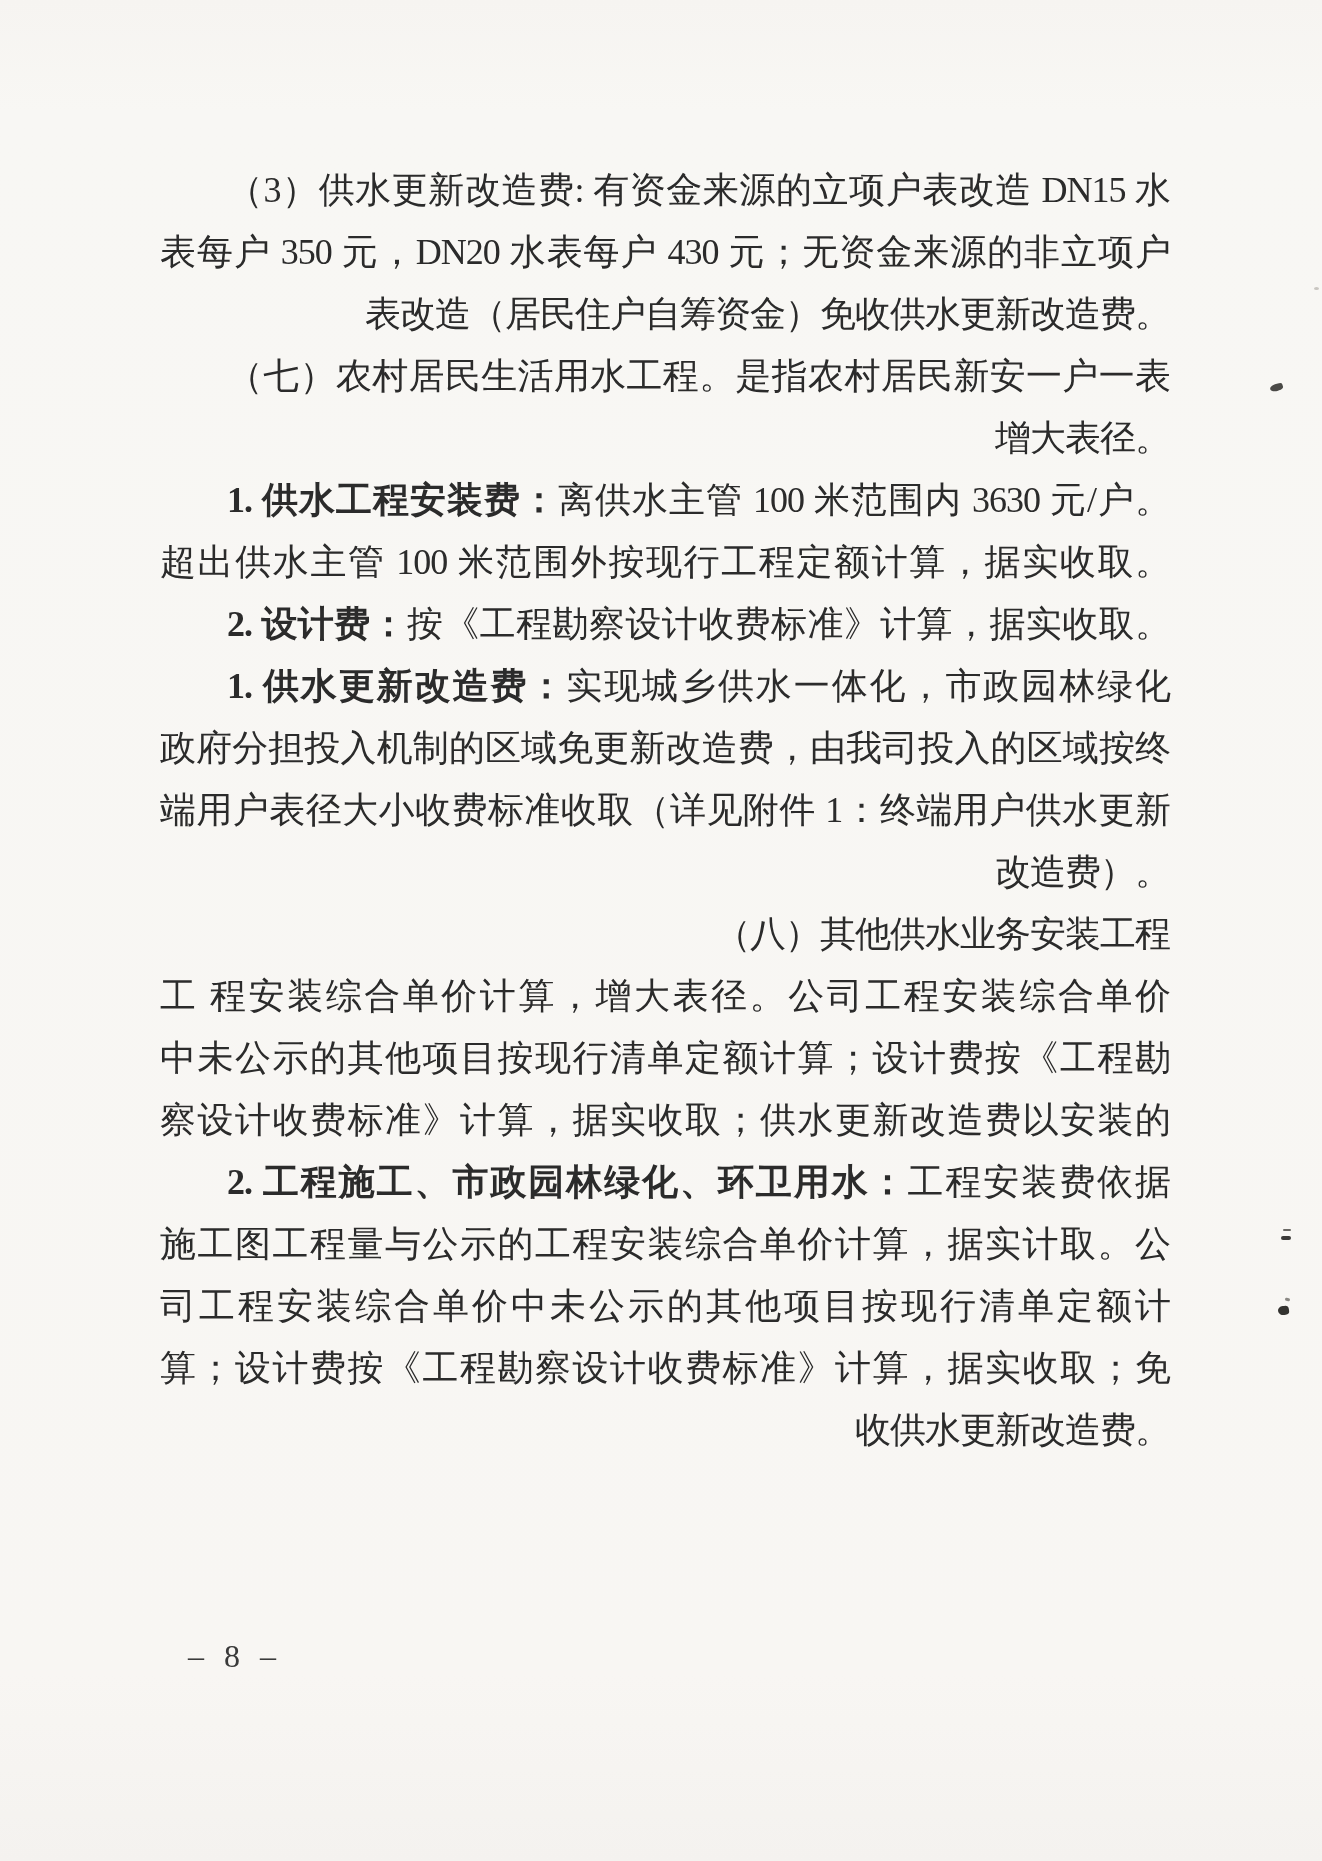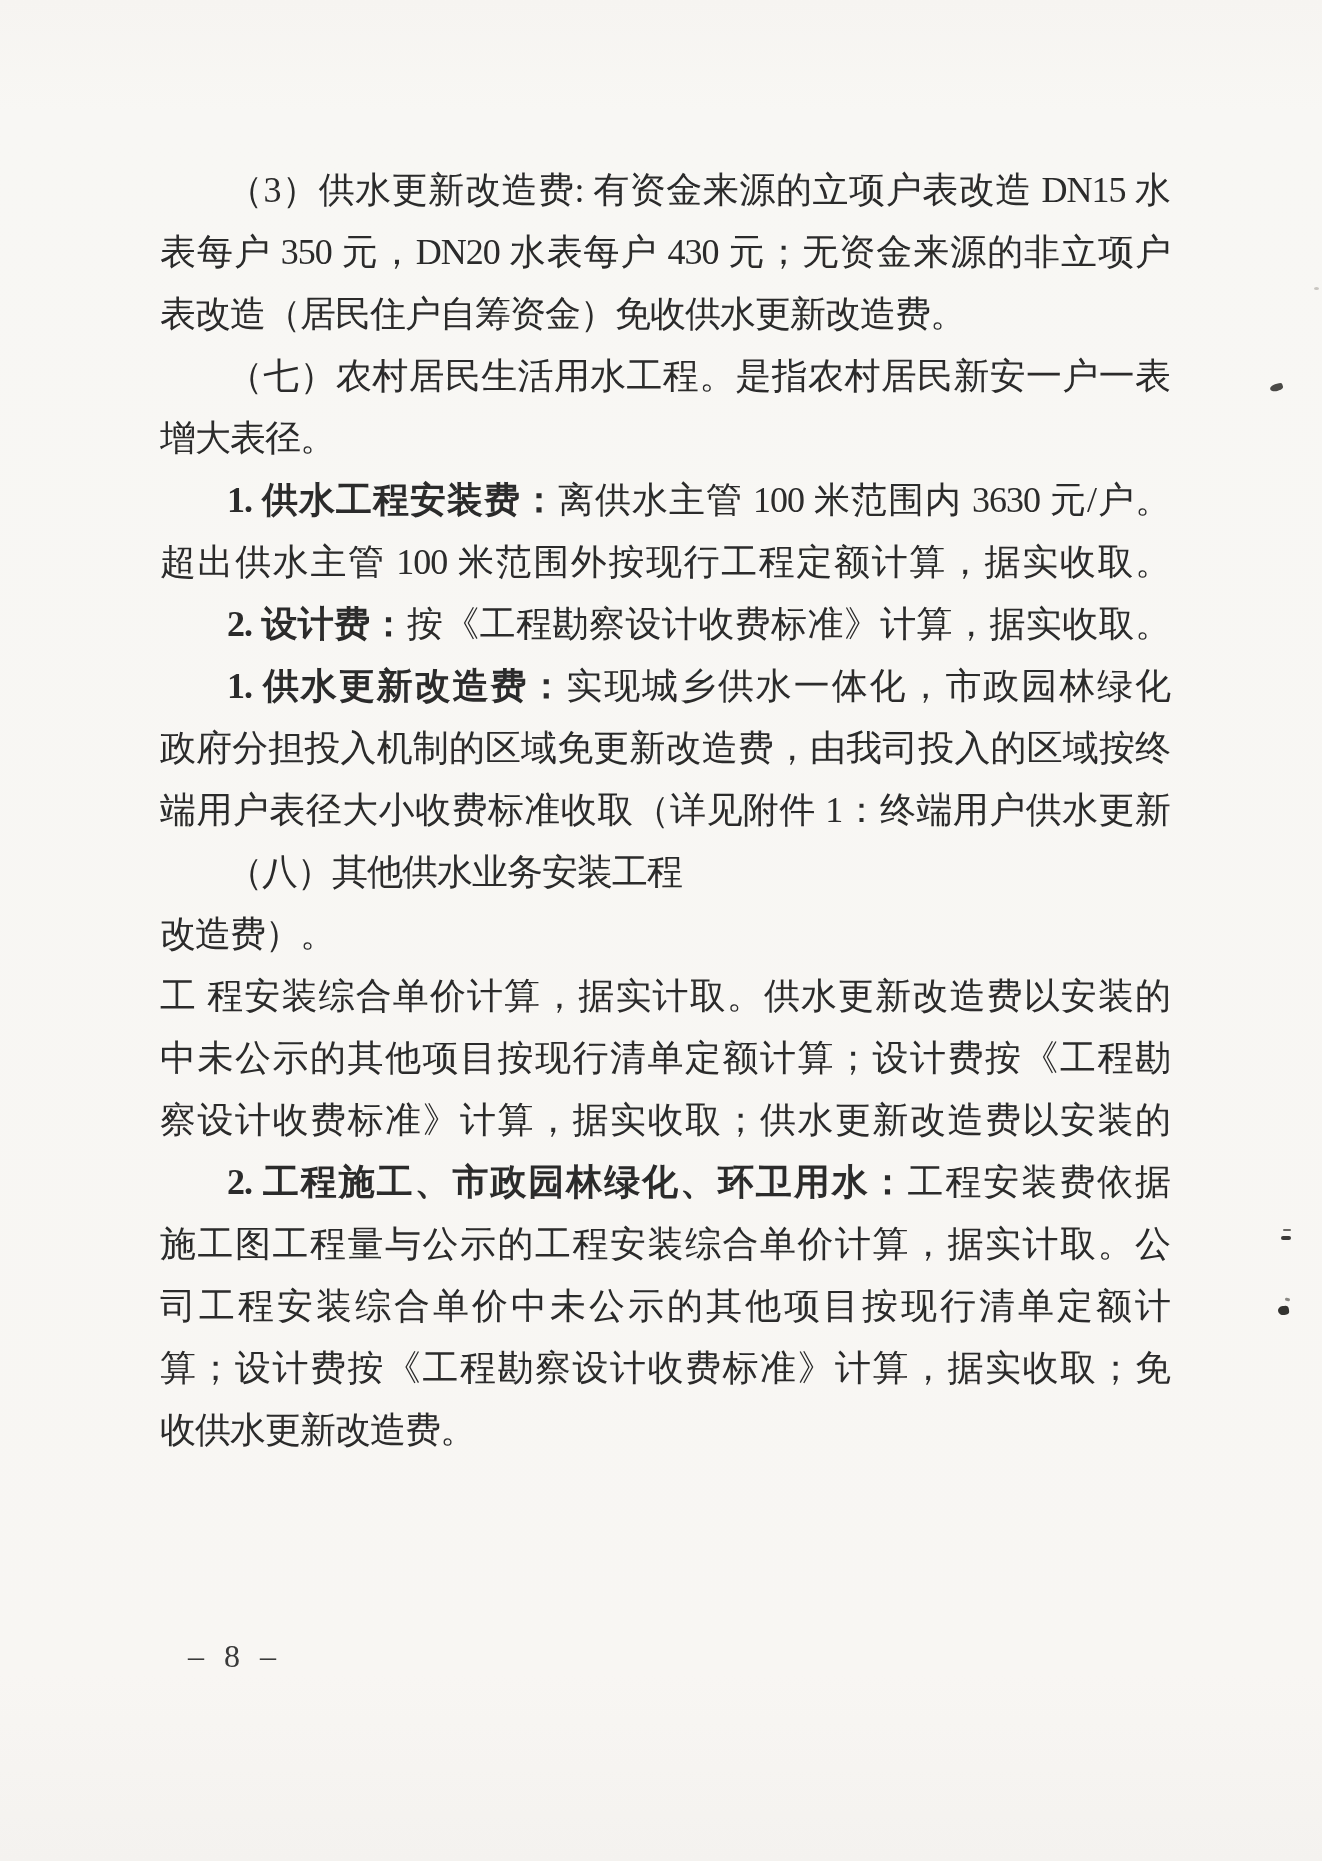--- a/index.html
+++ b/index.html
@@ -23,21 +23,21 @@
     left:160px;top:159px;width:1010px;
     color:var(--ink);
     font-family:Liberation Serif, serif;
   }
   .line{
     height:62px;
     line-height:62px;
     font-size:36px;
     letter-spacing:-1px;
     white-space:nowrap;
-    text-align:left;
+    text-align:right;
   }
   .line.fill{
     white-space:normal;
     text-align:justify;
     text-align-last:justify;
   }
   .line.indent{ padding-left:67px; }
   .line .bold{ font-weight:700; }
   .page-number{
     position:absolute;
@@ -63,23 +63,23 @@
       <div class="line fill"><span>表每户 350 元，DN20 水表每户 430 元；无资金来源的非立项户</span></div>
       <div class="line"><span>表改造（居民住户自筹资金）免收供水更新改造费。</span></div>
       <div class="line indent fill"><span>（七）农村居民生活用水工程。是指农村居民新安一户一表</span></div>
       <div class="line"><span>增大表径。</span></div>
       <div class="line indent fill"><span class="bold">1. 供水工程安装费：</span><span>离供水主管 100 米范围内 3630 元/户。</span></div>
       <div class="line fill"><span>超出供水主管 100 米范围外按现行工程定额计算，据实收取。</span></div>
       <div class="line indent fill"><span class="bold">2. 设计费：</span><span>按《工程勘察设计收费标准》计算，据实收取。</span></div>
       <div class="line indent fill"><span class="bold">1. 供水更新改造费：</span><span>实现城乡供水一体化，市政园林绿化</span></div>
       <div class="line fill"><span>政府分担投入机制的区域免更新改造费，由我司投入的区域按终</span></div>
       <div class="line fill"><span>端用户表径大小收费标准收取（详见附件 1：终端用户供水更新</span></div>
+      <div class="line"><span>改造费）。</span></div>
       <div class="line indent"><span>（八）其他供水业务安装工程</span></div>
-      <div class="line"><span>改造费）。</span></div>
-      <div class="line fill"><span>工 程安装综合单价计算，据实计取。供水更新改造费以安装的</span></div>
+      <div class="line fill"><span>工 程安装综合单价计算，增大表径。公司工程安装综合单价</span></div>
       <div class="line fill"><span>中未公示的其他项目按现行清单定额计算；设计费按《工程勘</span></div>
       <div class="line fill"><span>察设计收费标准》计算，据实收取；供水更新改造费以安装的</span></div>
       <div class="line indent fill"><span class="bold">2. 工程施工、市政园林绿化、环卫用水：</span><span>工程安装费依据</span></div>
       <div class="line fill"><span>施工图工程量与公示的工程安装综合单价计算，据实计取。公</span></div>
       <div class="line fill"><span>司工程安装综合单价中未公示的其他项目按现行清单定额计</span></div>
       <div class="line fill"><span>算；设计费按《工程勘察设计收费标准》计算，据实收取；免</span></div>
       <div class="line"><span>收供水更新改造费。</span></div>
     </div>
   <div class="page-number">– 8 –</div>
   <div class="speck speck-a"></div>

